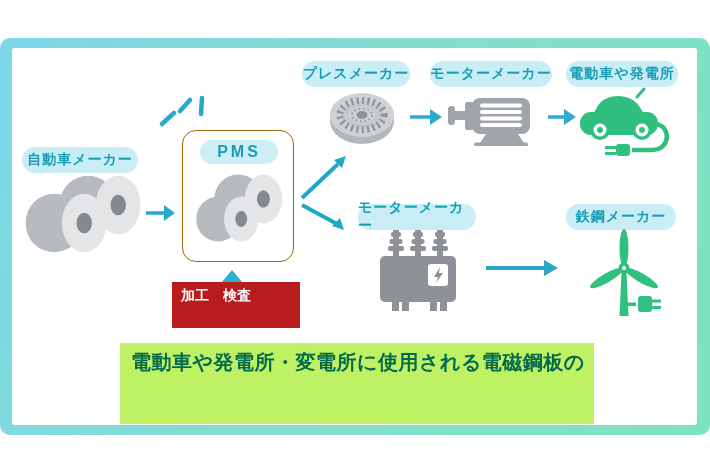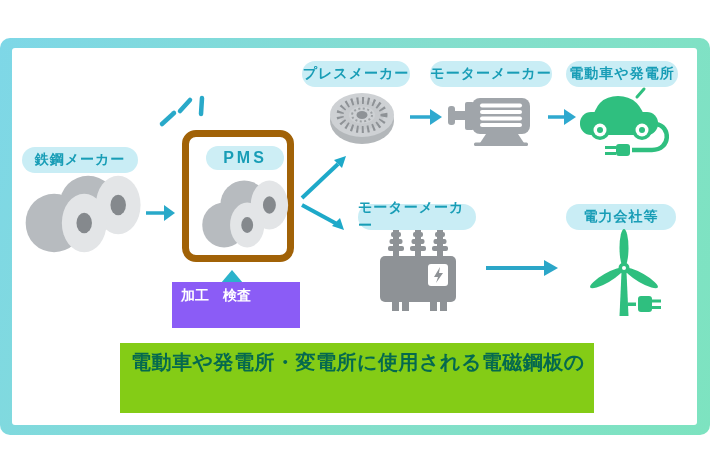--- a/index.html
+++ b/index.html
@@ -4,43 +4,43 @@
 <style>
   html,body{margin:0;padding:0;background:#fff;}
   .page{position:relative;width:710px;height:474px;background:#fff;overflow:hidden;
         font-family:"Liberation Sans","DejaVu Sans",sans-serif;}
   .frame{position:absolute;left:0;top:38px;width:710px;height:397px;border-radius:10px;
          background:linear-gradient(110deg,#7ed7e7 0%,#84decd 52%,#7de3c0 100%);}
   .canvas{position:absolute;left:12px;top:48px;width:685px;height:377px;background:#ffffff;border-radius:3px;}
   .abs{position:absolute;}
   .pill{position:absolute;background:#c9edf5;color:#189db6;font-weight:bold;font-size:14px;
         letter-spacing:1px;border-radius:14px;display:flex;align-items:center;justify-content:center;}
-  .pms-box{position:absolute;left:182px;top:130px;width:112px;height:132px;border:7px solid #a16207;
+  .pms-box{position:absolute;left:182px;top:130px;width:112px;height:132px;border:1px solid #a16207;
            border-radius:14px;background:#fff;box-sizing:border-box;padding-left:40px;}
   .pms-pill{position:absolute;left:17px;top:9px;width:78px;height:24px;background:#cdeef5;color:#189db6;
             font-weight:bold;font-size:16px;letter-spacing:3px;border-radius:12px;
             display:flex;align-items:center;justify-content:center;}
-  .callout{position:absolute;left:172px;top:282px;width:128px;height:46px;background:#8b5cf6;
+  .callout{position:absolute;left:172px;top:282px;width:128px;height:46px;background:#b91c1c;
            color:#fff;font-weight:bold;font-size:14px;line-height:20px;padding:3px 0 0 9px;box-sizing:border-box;}
   .callout-tri{position:absolute;left:221px;top:270px;width:0;height:0;
                border-left:11px solid transparent;border-right:11px solid transparent;
                border-bottom:13px solid #2bb3cb;}
-  .banner{position:absolute;left:120px;top:343px;width:474px;height:70px;background:#84cc16;
+  .banner{position:absolute;left:120px;top:343px;width:474px;height:81px;background:#bef264;
           color:#05694e;font-weight:bold;font-size:20px;line-height:31px;letter-spacing:0.5px;
           padding:4px 0 0 11px;box-sizing:border-box;}
 </style>
 </head>
 <body>
 
 <div class="page">
   <div class="frame"></div>
   <div class="canvas"></div>
 
   <div class="pill" style="left:22px;top:147px;width:116px;height:26px;">
-      <span>鉄鋼メーカー</span>
+      <span>自動車メーカー</span>
     </div>
 
   <svg class="abs" style="left:24px;top:166px;" width="122" height="92" viewBox="0 0 122 92">
     <defs>
       <symbol id="coil" viewBox="0 0 100 72">
         <rect x="2" y="2" width="66" height="68" rx="33" fill="#b7bbbf"></rect>
         <ellipse cx="70" cy="36" rx="26" ry="34" fill="#e3e5e7"></ellipse>
         <ellipse cx="70" cy="36" rx="9" ry="12" fill="#85898d"></ellipse>
       </symbol>
     </defs>
@@ -146,21 +146,21 @@
       <circle cx="24" cy="44" r="3" fill="#2fbf7f"></circle>
     <circle cx="66" cy="44" r="10" fill="#2fbf7f"></circle>
       <circle cx="66" cy="44" r="6.5" fill="#fff"></circle>
       <circle cx="66" cy="44" r="3" fill="#2fbf7f"></circle>
   </svg>
 
   <div class="pill" style="left:358px;top:204px;width:118px;height:26px;">
       <span>モーターメーカー</span>
     </div>
   <div class="pill" style="left:566px;top:204px;width:110px;height:26px;">
-      <span>電力会社等</span>
+      <span>鉄鋼メーカー</span>
     </div>
 
   <svg class="abs" style="left:378px;top:228px;" width="80" height="88" viewBox="0 0 80 88">
     <g fill="#8e9296">
       <rect x="15" y="2" width="6" height="26"></rect>
         <rect x="13" y="4" width="10" height="5" rx="2"></rect>
         <rect x="11.5" y="11" width="13" height="5" rx="2"></rect>
         <rect x="10" y="18" width="16" height="5" rx="2"></rect>
       <rect x="37" y="2" width="6" height="26"></rect>
         <rect x="35" y="4" width="10" height="5" rx="2"></rect>

